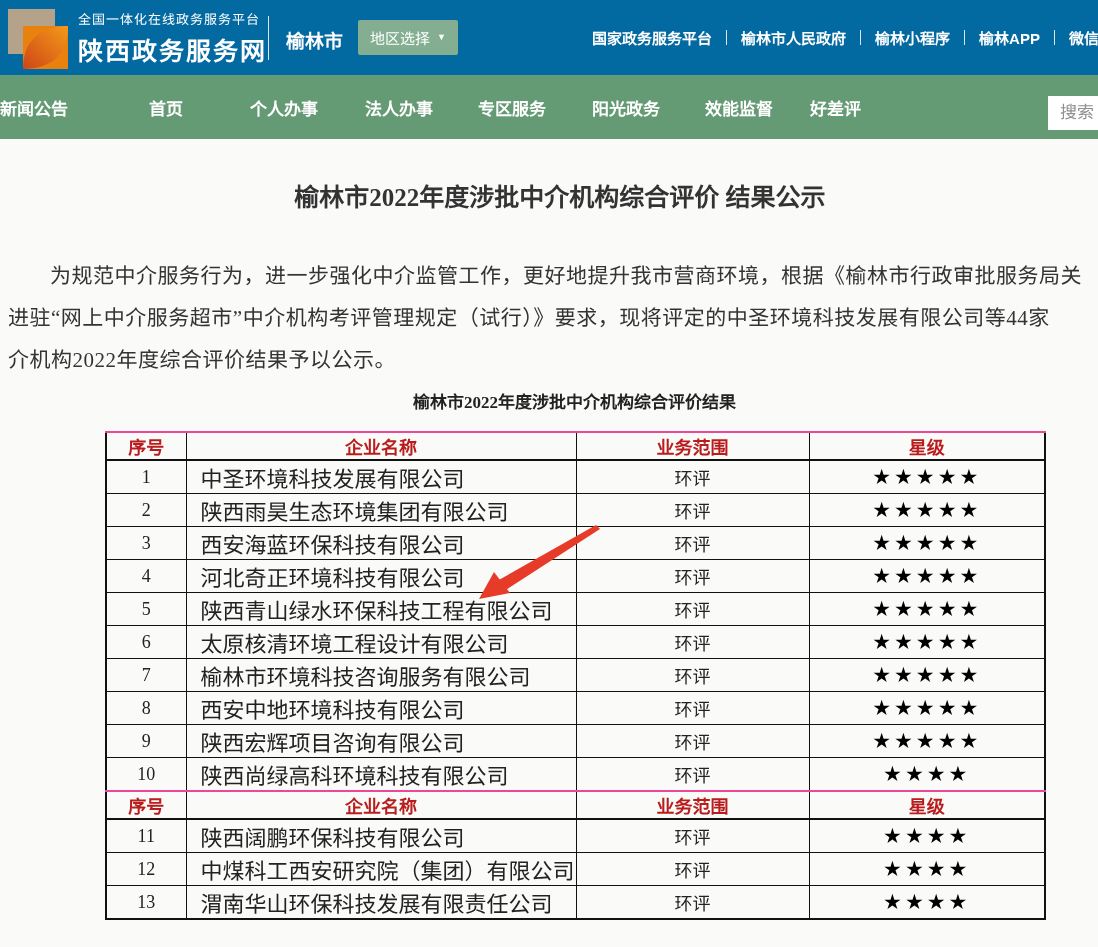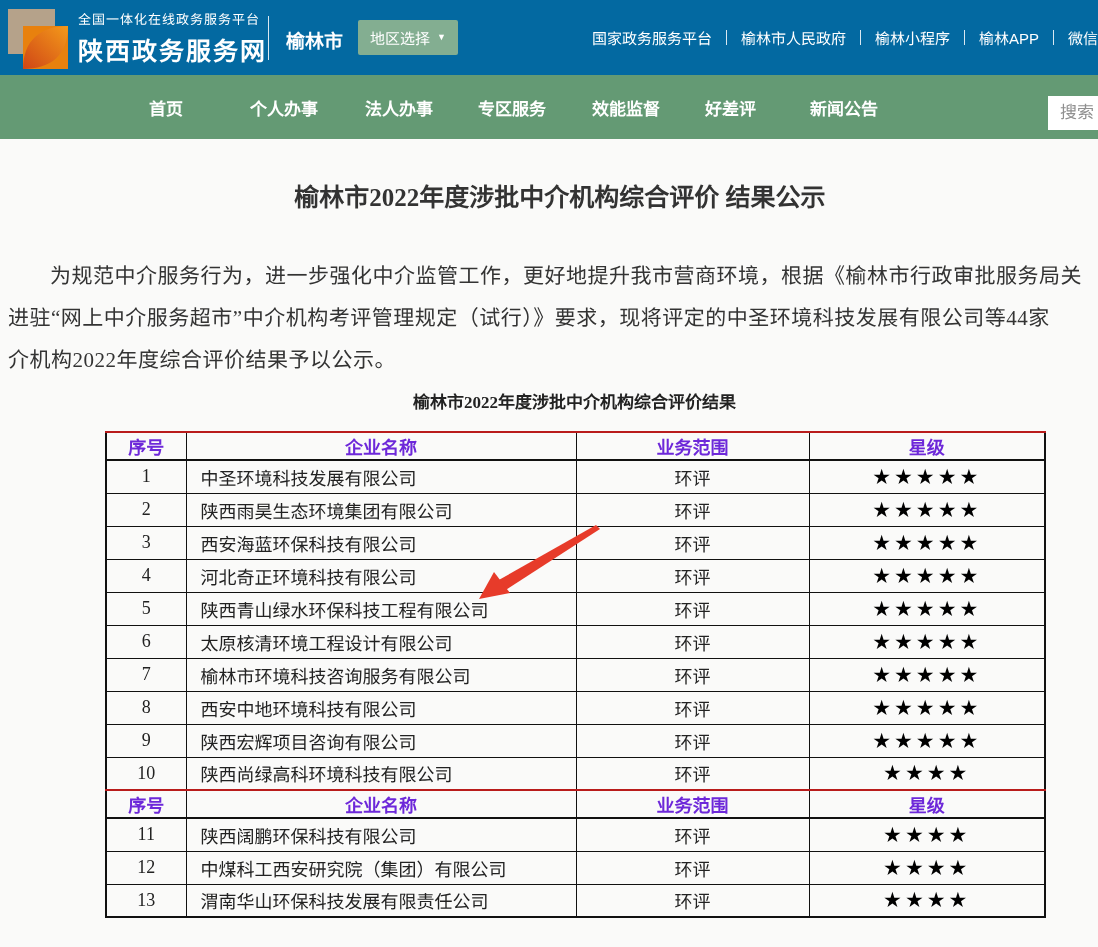--- a/index.html
+++ b/index.html
@@ -20,21 +20,21 @@
   .vdivider { position:absolute; left:268px; top:16px; width:1px; height:44px; background:rgba(255,255,255,.85); }
 
   .city { position:absolute; left:286px; top:26px; color:#fff; font-size:19px; font-weight:bold; }
 
   .region-btn { position:absolute; left:358px; top:20px; height:35px; padding:0 12px;
                 background:#83ae91; color:#fff; font-size:15px; border:none; border-radius:2px;
                 display:flex; align-items:center; gap:7px; cursor:pointer; white-space:nowrap; }
   .region-btn .caret { font-size:9px; line-height:1; }
 
   .toplinks { position:absolute; left:578px; top:0; height:75px; display:flex; align-items:center; white-space:nowrap; }
-  .toplinks a { color:#fff; font-size:15px; font-weight:normal; text-decoration:none; padding:0 14px; cursor:pointer; }
+  .toplinks a { color:#fff; font-size:15px; font-weight:bold; text-decoration:none; padding:0 14px; cursor:pointer; }
   .toplinks .sep { width:1px; height:15px; background:rgba(255,255,255,.85); }
 
   .nav-item { position:absolute; top:0; height:64px; display:flex; align-items:center;
               color:#fff; font-size:17px; font-weight:bold; cursor:pointer; white-space:nowrap; }
   .nav-item:nth-of-type(1){ left:45px; }  .nav-item:nth-of-type(2){ left:149px; }
   .nav-item:nth-of-type(3){ left:250px; } .nav-item:nth-of-type(4){ left:365px; }
   .nav-item:nth-of-type(5){ left:478px; } .nav-item:nth-of-type(6){ left:592px; }
   .nav-item:nth-of-type(7){ left:705px; } .nav-item:nth-of-type(8){ left:810px; }
 
   .searchbox { position:absolute; left:1048px; top:21px; width:130px; height:34px; background:#fff; }
@@ -52,25 +52,25 @@
   .para .line.indent { text-indent:42px; }
 
   .tbl-caption { width:939px; margin:10px 0 0 97px; text-align:center; font-size:17px; font-weight:bold;
                  line-height:24px; color:#222; }
 
   table.results { width:939px; margin:16px 0 0 97px; border-collapse:collapse; table-layout:fixed;
                   border:2px solid #111; background:transparent; }
   table.results col.c1{ width:80px; } table.results col.c2{ width:390px; }
   table.results col.c3{ width:233px; } table.results col.c4{ width:236px; }
   table.results th, table.results td { border:1px solid #111; overflow:hidden; white-space:nowrap; }
-  table.results th { height:22px; font-size:18px; font-weight:bold; text-align:center; color:#6d28d9;
-                     border-top:2px solid #b91c1c; border-bottom:2px solid #111; }
+  table.results th { height:22px; font-size:18px; font-weight:bold; text-align:center; color:#b91c1c;
+                     border-top:2px solid #ec4899; border-bottom:2px solid #111; }
   table.results td { height:33px; font-size:18px; color:#222; text-align:center; }
   table.results td.c-no   { font-size:18px; }
-  table.results td.c-name { text-align:left; padding-left:14px; font-size:18px; }
+  table.results td.c-name { text-align:left; padding-left:14px; font-size:22px; }
   table.results td.c-stars{ font-size:21px; font-weight:bold; letter-spacing:3px; color:#000;
                             font-family:"DejaVu Sans",sans-serif; }
 
   .arrow-overlay { position:absolute; left:0; top:0; width:1098px; height:947px; pointer-events:none; z-index:5; }
 </style>
 </head>
 <body>
 
 <div class="page">
 
@@ -110,20 +110,21 @@
   </div>
 
   <div class="navbar" id="navbar">
     <div class="searchbox">
       <input type="text" placeholder="搜索" style="">
     </div>
   <div class="nav-item">首页</div>
       <div class="nav-item">个人办事</div>
       <div class="nav-item">法人办事</div>
       <div class="nav-item">专区服务</div>
+      <div class="nav-item">阳光政务</div>
       <div class="nav-item">效能监督</div>
       <div class="nav-item">好差评</div>
       <div class="nav-item">新闻公告</div>
     </div>
 
   <div class="doc">
     <div class="doc-title">榆林市2022年度涉批中介机构综合评价 结果公示</div>
     <div class="para" id="para">
         <div class="line indent">为规范中介服务行为，进一步强化中介监管工作，更好地提升我市营商环境，根据《榆林市行政审批服务局关</div>
         <div class="line">进驻“网上中介服务超市”中介机构考评管理规定（试行）》要求，现将评定的中圣环境科技发展有限公司等44家</div>

